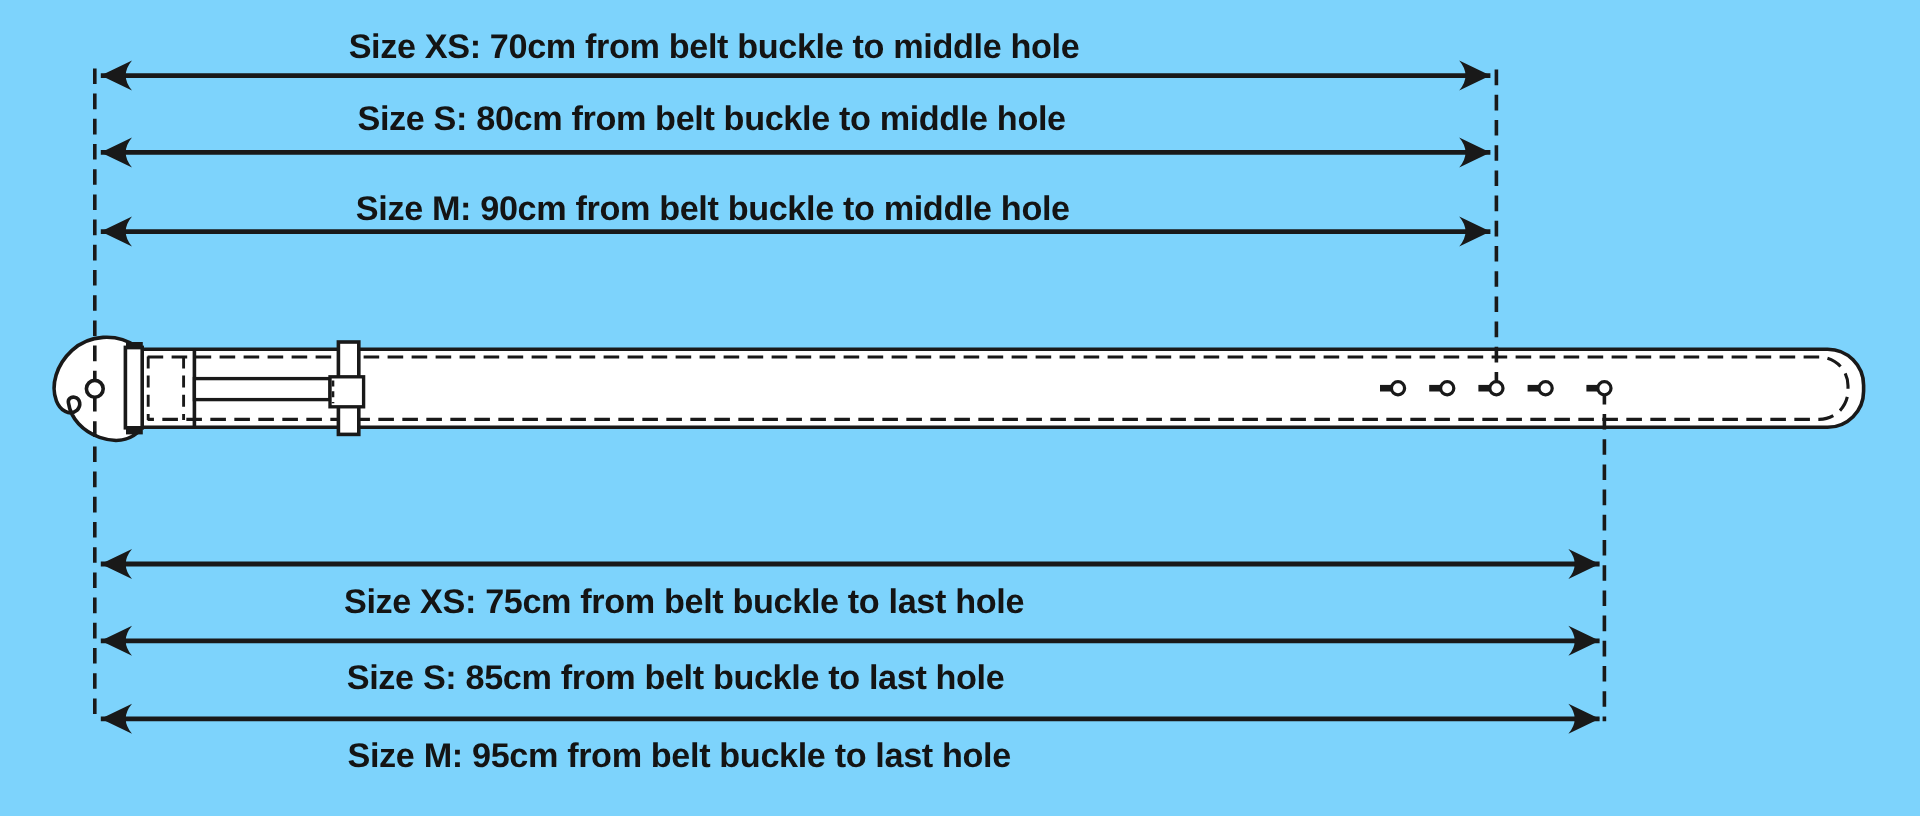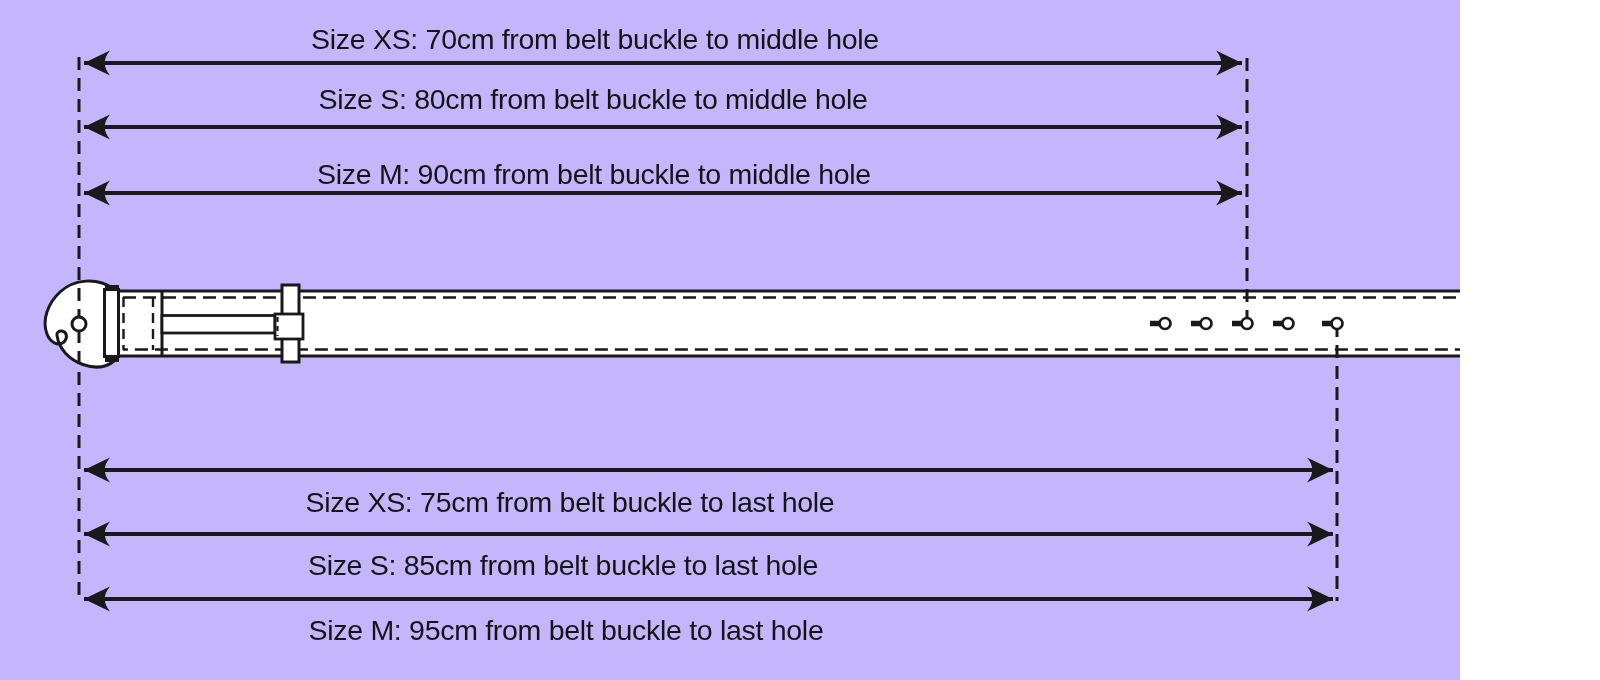--- a/index.html
+++ b/index.html
@@ -1,22 +1,23 @@
 <!DOCTYPE html>
 <html><head>
 <meta charset="utf-8">
 <style>
   html, body { margin: 0; padding: 0; background: #ffffff; }
   .stage {
     position: relative;
-    width: 1460px;
+    width: 1600px;
     height: 680px;
-    background: #c4b5fd;
+    background: #7dd3fc;
     overflow: hidden;
     font-family: "Liberation Sans", sans-serif;
+    font-weight: bold;
   }
   svg { display: block; }
   .dim-label {
     font-family: "Liberation Sans", sans-serif;
     font-size: 28.5px;
     letter-spacing: -0.3px;
     fill: #141414;
   }
 </style>
 </head>

